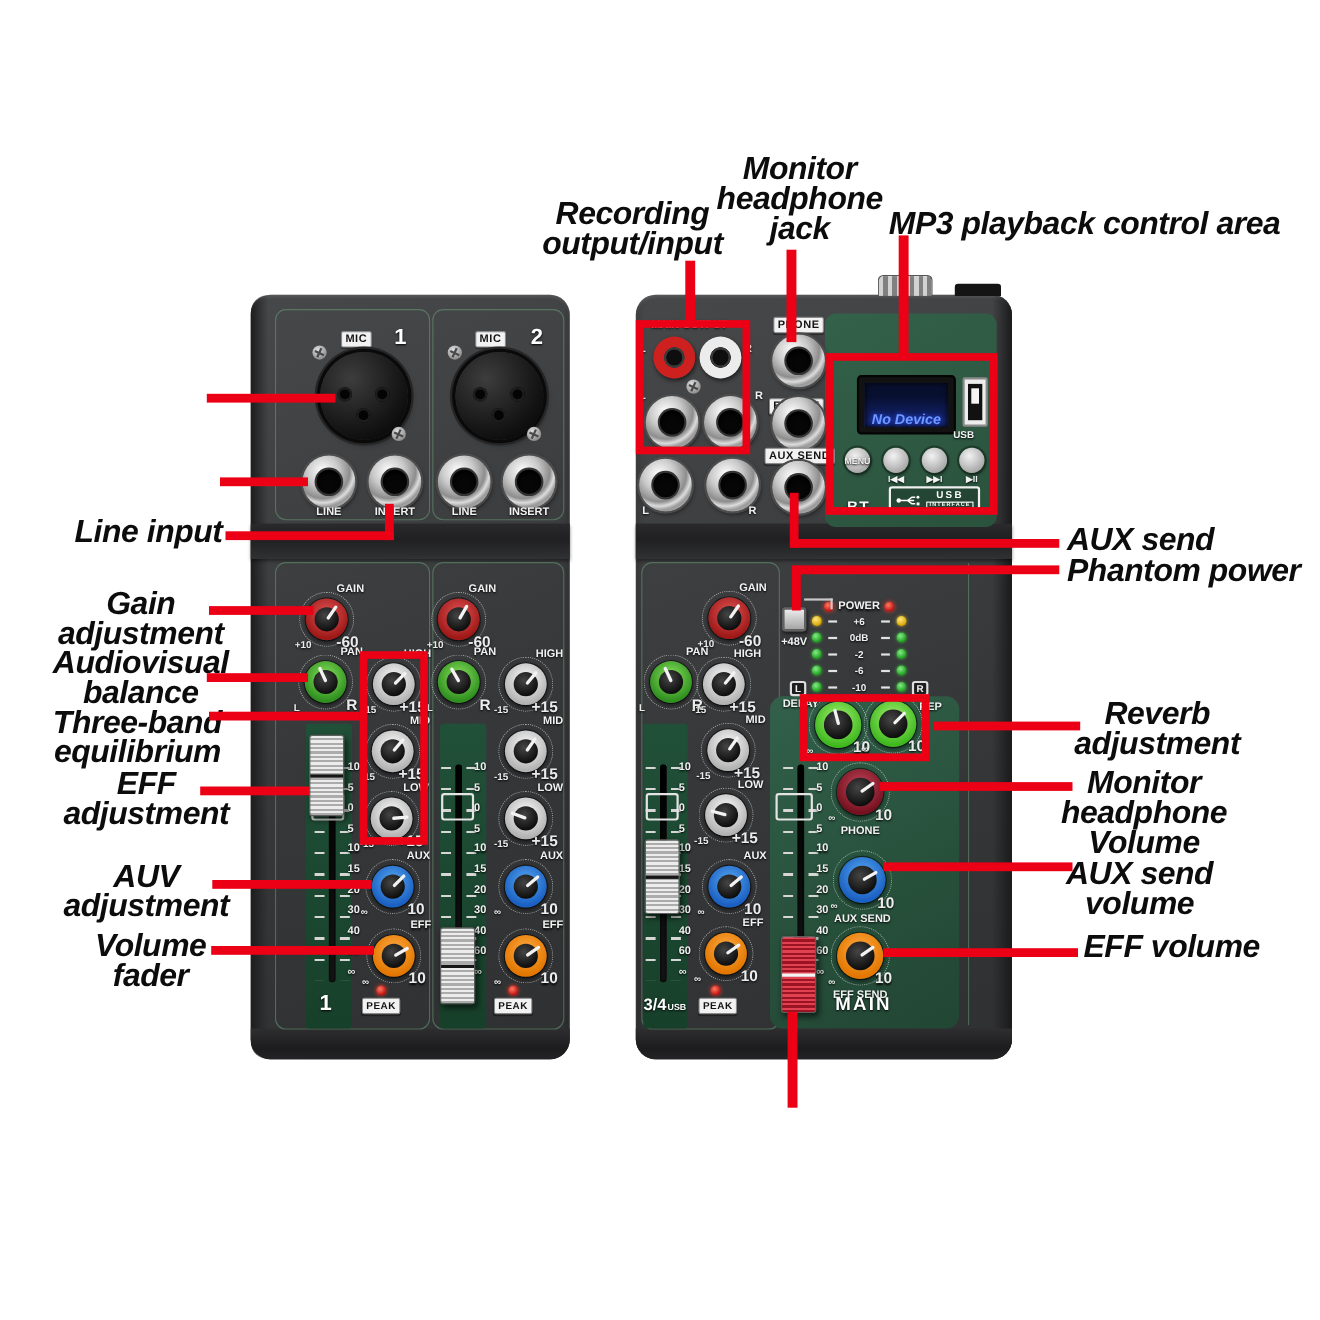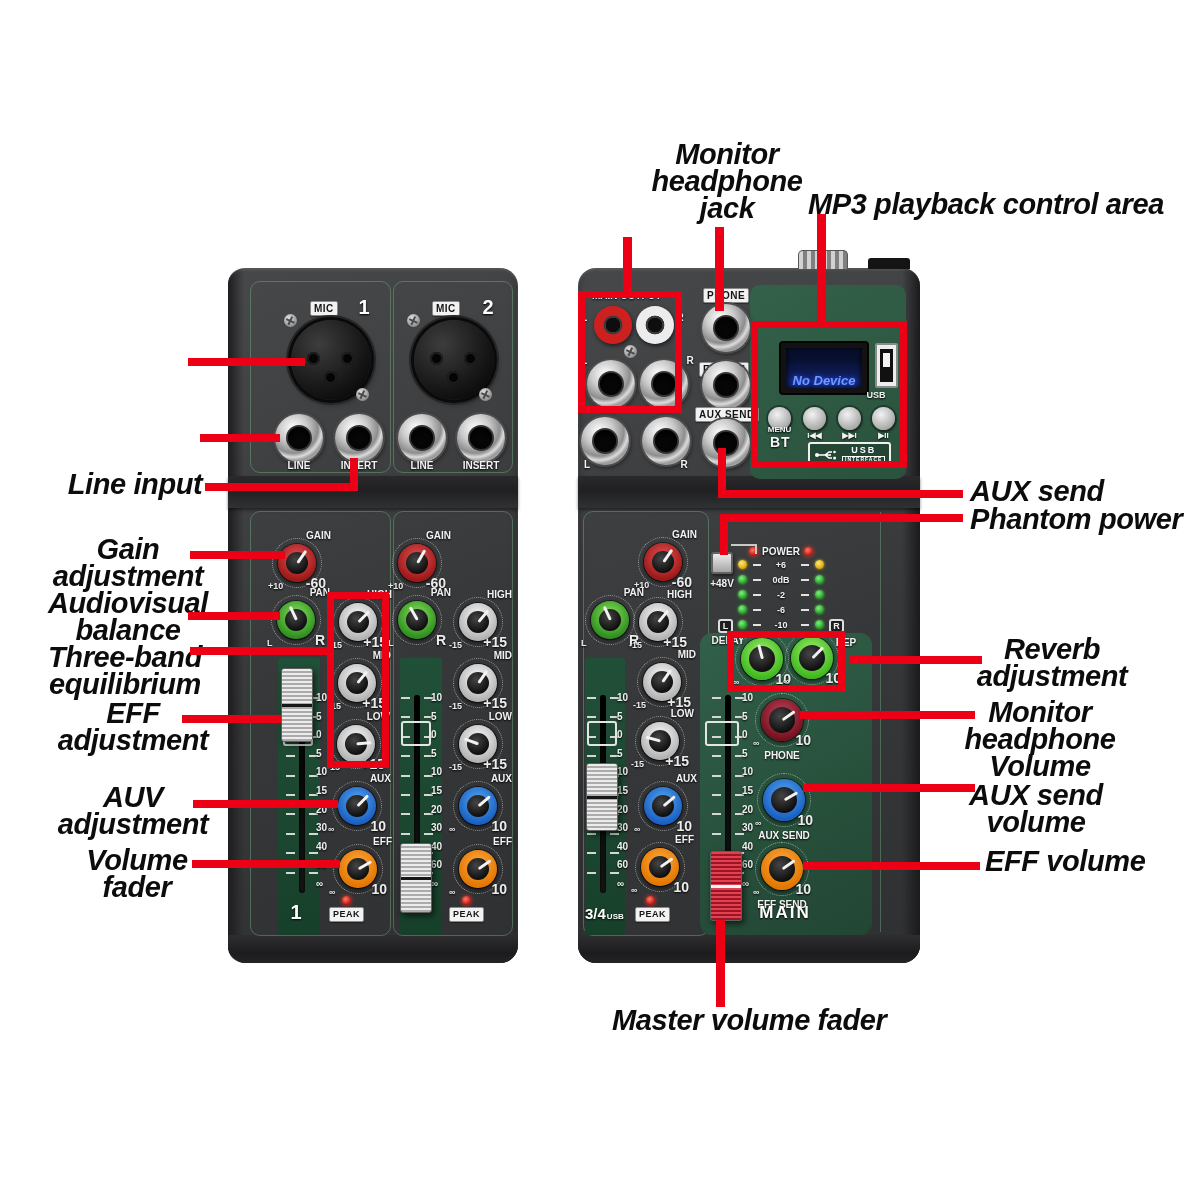--- a/index.html
+++ b/index.html
@@ -375,25 +375,25 @@
     </div>
     <div class="usbport" style="left:297px;top:75px">
         <i></i>
       </div>
     <span class="jlab" style="left:287px;top:122px;width:22px;font-size:9px">USB</span>
 
     <div class="mbtn" style="left:190px;top:139px"></div>
     <div class="mbtn" style="left:225px;top:139px"></div>
     <div class="mbtn" style="left:260px;top:139px"></div>
     <div class="mbtn" style="left:294px;top:139px"></div>
-    <span class="blab" style="left:184px;top:157px;width:35px">MENU</span>
+    <span class="blab" style="left:184px;top:147px;width:35px">MENU</span>
     <span class="blab" style="left:219px;top:163px;width:35px">I◀◀</span>
     <span class="blab" style="left:254px;top:163px;width:35px">▶▶I</span>
     <span class="blab" style="left:288px;top:163px;width:35px">▶II</span>
-    <span class="btlab" style="left:192px;top:166px">BT</span>
+    <span class="btlab" style="left:192px;top:184px">BT</span>
     <div class="badge" style="left:230px;top:174px">
       <svg width="24" height="12" viewBox="0 0 24 12">
         <circle cx="3" cy="6" r="2" fill="#fff"></circle>
         <path d="M3 6h14M11 6l4-3h3M11 6l4 3h3" stroke="#fff" stroke-width="1.4" fill="none"></path>
         <circle cx="20.5" cy="3" r="1.3" fill="#fff"></circle>
           <rect x="19.3" y="7.8" width="2.6" height="2.6" fill="#fff"></rect>
       </svg>
       <div class="bcol">
           <b>USB</b>
           <span>INTERFACE</span>
@@ -607,35 +607,36 @@
   <div class="callout" style="left:33px;top:590px;width:190px">Audiovisual
 balance</div>
   <div class="callout" style="left:30px;top:644px;width:190px">Three-band
 equilibrium</div>
   <div class="callout" style="left:38px;top:700px;width:190px">EFF
 adjustment</div>
   <div class="callout" style="left:38px;top:784px;width:190px">AUV
 adjustment</div>
   <div class="callout" style="left:42px;top:847px;width:190px">Volume
 fader</div>
+  <div class="callout" style="left:480px;top:182px;width:190px">Recording
+output/input</div>
   <div class="callout" style="left:632px;top:141px;width:190px">Monitor
 headphone
 jack</div>
   <div class="callout la" style="left:808px;top:191px">MP3 playback control area</div>
   <div class="callout la" style="left:970px;top:478px">AUX send</div>
   <div class="callout la" style="left:970px;top:506px">Phantom power</div>
   <div class="callout" style="left:957px;top:636px;width:190px">Reverb
 adjustment</div>
   <div class="callout" style="left:945px;top:699px;width:190px">Monitor
 headphone
 Volume</div>
   <div class="callout" style="left:941px;top:782px;width:190px">AUX send
 volume</div>
   <div class="callout la" style="left:985px;top:848px">EFF volume</div>
-  <div class="callout la" style="left:612px;top:1007px">Master volume fader</div>
 
   <div class="rline" style="left:188px;top:358px;width:117px;height:8px"></div>
   <div class="rline" style="left:200px;top:434px;width:80px;height:8px"></div>
   <div class="rline" style="left:205px;top:483px;width:153px;height:8px"></div>
   <div class="rline" style="left:350px;top:458px;width:8px;height:33px"></div>
   <div class="rline" style="left:190px;top:551px;width:95px;height:8px"></div>
   <div class="rline" style="left:188px;top:612px;width:92px;height:8px"></div>
   <div class="rline" style="left:190px;top:647px;width:137px;height:8px"></div>
   <div class="rline" style="left:182px;top:715px;width:99px;height:8px"></div>
   <div class="rline" style="left:193px;top:800px;width:145px;height:8px"></div>

